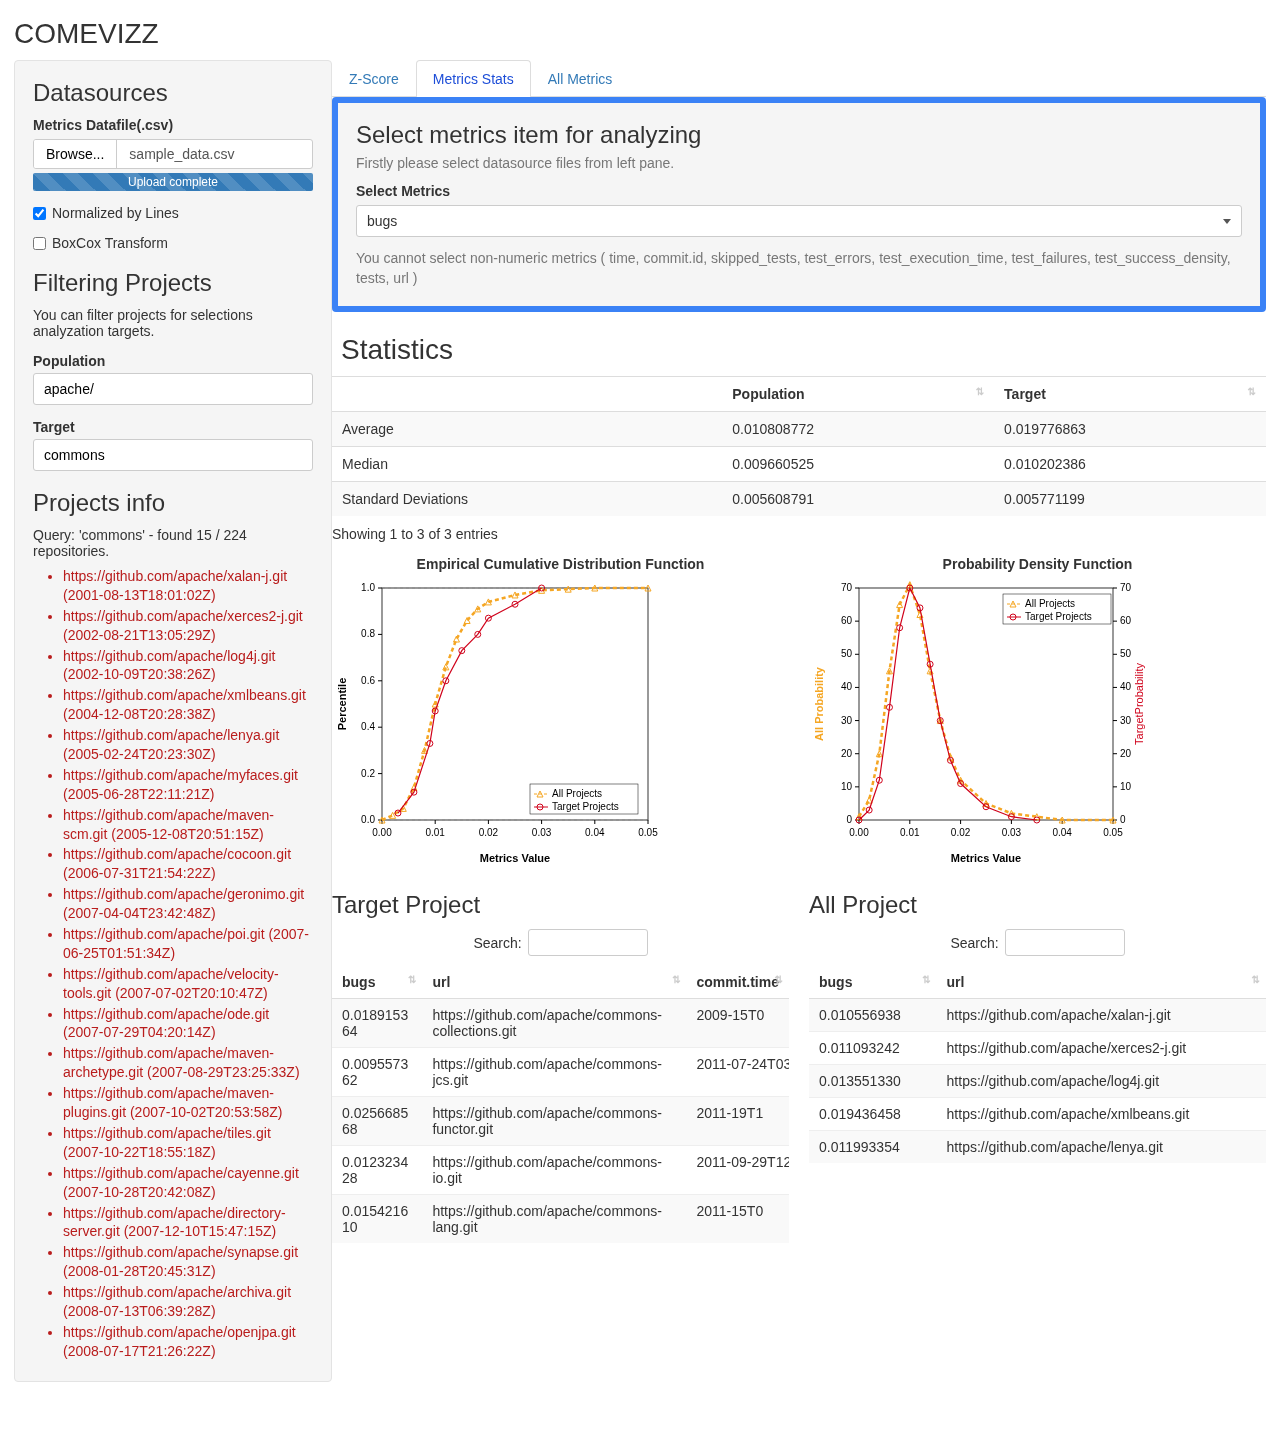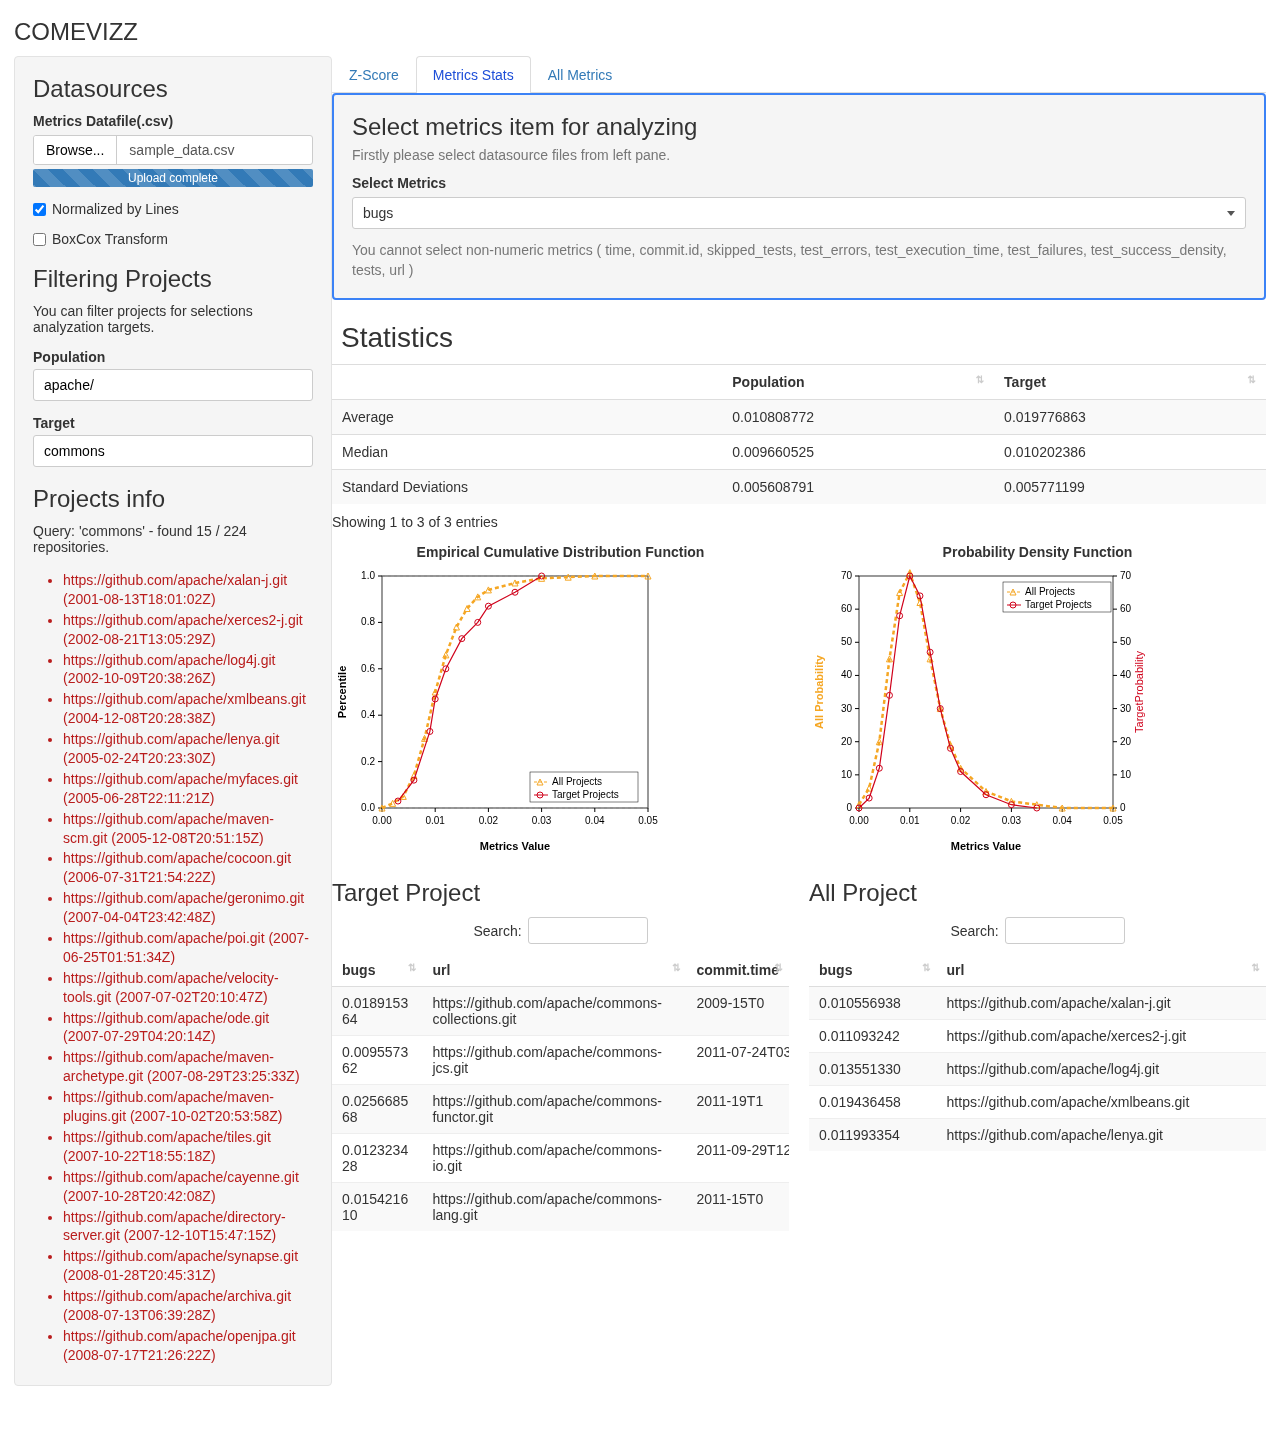--- a/index.html
+++ b/index.html
@@ -1,39 +1,39 @@
 <!DOCTYPE html>
 <html><head>
 <meta charset="utf-8">
 <style>
 * { box-sizing: border-box; margin: 0; padding: 0; }
 body { font-family: -apple-system, "Helvetica Neue", Arial, sans-serif; color: #333; background: #fff; font-size: 14px; }
-.app-title { font-size: 24px; font-weight: 500; padding: 18px 14px 10px; color: #333; }
+.app-title { font-size: 28px; font-weight: 500; padding: 18px 14px 10px; color: #333; }
 .layout { display: flex; gap: 0; padding: 0 14px 20px; align-items: flex-start; }
 .sidebar { width: 318px; flex-shrink: 0; background: #f5f5f5; border: 1px solid #e3e3e3; border-radius: 4px; padding: 18px; }
 .sidebar h2 { font-size: 24px; font-weight: 500; margin: 0 0 10px; color: #333; }
 .sidebar h2.mt { margin-top: 18px; }
 .sidebar .hint { color: #333; font-size: 14px; margin-bottom: 6px; font-weight: 600; }
 .sidebar .hint2 { color: #333; font-size: 14px; margin-bottom: 8px; }
 .file-row { display: flex; border: 1px solid #ccc; border-radius: 3px; overflow: hidden; background: #fff; }
 .file-btn { padding: 6px 12px; background: #fff; border: none; border-right: 1px solid #ccc; font-size: 14px; cursor: pointer; }
 .file-name { padding: 6px 12px; color: #555; flex: 1; }
 .progress { margin-top: 4px; height: 18px; background: #337ab7; color: #fff; text-align: center; font-size: 12px; line-height: 18px; border-radius: 2px; background-image: linear-gradient(45deg, rgba(255,255,255,0.15) 25%, transparent 25%, transparent 50%, rgba(255,255,255,0.15) 50%, rgba(255,255,255,0.15) 75%, transparent 75%); background-size: 30px 30px; }
 .check-row { margin-top: 14px; display: flex; align-items: center; gap: 6px; }
 .check-row input { width: 13px; height: 13px; }
 .label-b { font-weight: 600; font-size: 14px; margin-top: 14px; margin-bottom: 4px; display: block; }
 .text-input { width: 100%; padding: 7px 10px; border: 1px solid #ccc; border-radius: 3px; font-size: 14px; background: #fff; }
-.query-text { color: #333; font-size: 14px; margin-bottom: 16px; }
+.query-text { color: #333; font-size: 14px; margin-bottom: 8px; }
 .proj-list { list-style: disc; padding-left: 30px; color: #888; font-size: 14px; }
 .proj-list li { margin-bottom: 2px; line-height: 1.35; color: #b91c1c; }
 .main { flex: 1; min-width: 0; }
 .tabs { display: flex; border-bottom: 1px solid #ddd; }
 .tab { padding: 10px 16px; color: #337ab7; cursor: pointer; border: 1px solid transparent; border-bottom: none; border-radius: 4px 4px 0 0; margin-bottom: -1px; }
 .tab.active { color: #1d4ed8; background: #fff; border-color: #ddd; text-align: right; }
-.panel { background: #f5f5f5; border: 2px solid #3b82f6; border-radius: 4px; padding: 18px; margin-top: 0; }
+.panel { background: #f5f5f5; border: 6px solid #3b82f6; border-radius: 4px; padding: 18px; margin-top: 0; }
 .panel h2 { font-size: 24px; font-weight: 500; margin-bottom: 6px; }
 .panel .sub { color: #777; font-size: 14px; margin-bottom: 12px; }
 .panel .lbl { font-weight: 600; font-size: 14px; margin-bottom: 6px; display: block; }
 .select { display: flex; justify-content: space-between; align-items: center; width: 100%; background: #fff; border: 1px solid #ccc; border-radius: 3px; padding: 7px 10px; font-size: 14px; cursor: pointer; }
 .caret { width: 0; height: 0; border-left: 4px solid transparent; border-right: 4px solid transparent; border-top: 5px solid #555; }
 .note { color: #777; font-size: 14px; margin-top: 12px; line-height: 1.4; }
 .section-h { font-size: 28px; font-weight: 500; margin: 22px 9px 10px; }
 table.stats { width: 100%; border-collapse: collapse; }
 table.stats th, table.stats td { padding: 9px 10px; text-align: left; border-top: 1px solid #ddd; }
 table.stats th { font-weight: 600; }

